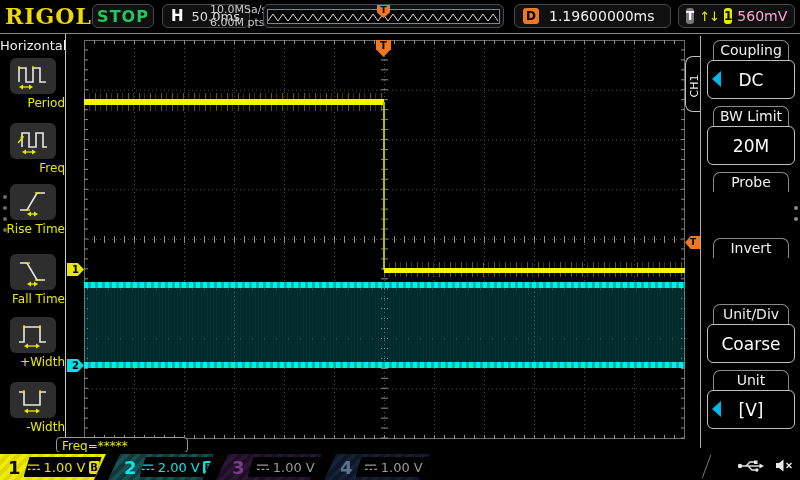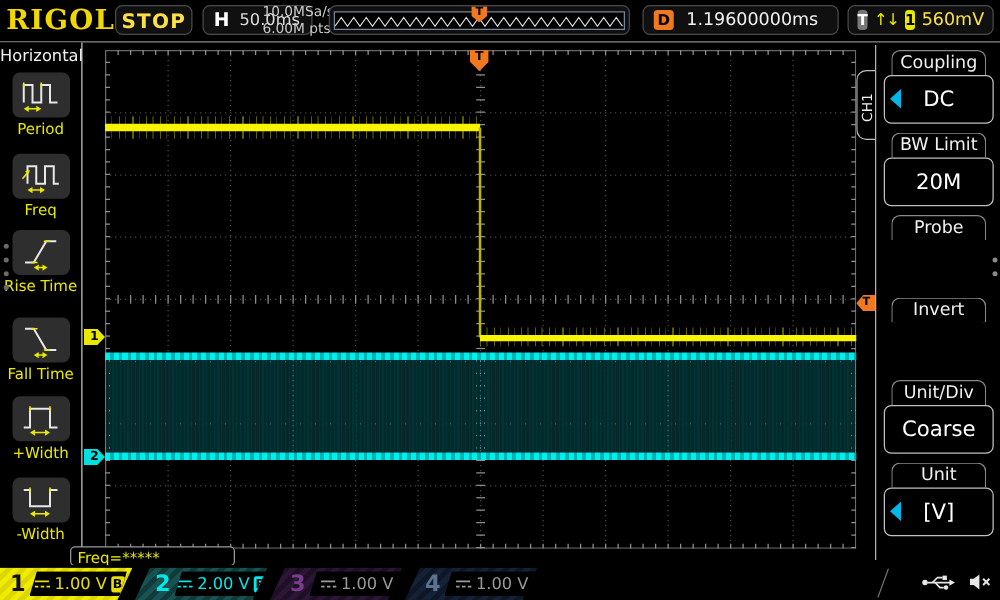--- a/index.html
+++ b/index.html
@@ -5,47 +5,47 @@
   html,body{margin:0;padding:0;background:#000;}
   #screen{position:relative;width:800px;height:480px;background:#000;overflow:hidden;
           font-family:"DejaVu Sans",sans-serif;color:#e8e8e8;}
   
   #topbar{position:absolute;left:0;top:0;width:800px;height:33px;background:#000;
           border-bottom:1px solid #8a8a8a;}
   #logo{position:absolute;left:5px;top:3px;font-family:"DejaVu Serif",serif;font-weight:bold;
         font-size:22px;color:#f0d800;letter-spacing:1px;}
   .tb-box{position:absolute;top:4px;height:24px;background:#101010;border:1px solid #4a4a4a;
           border-radius:6px;display:flex;align-items:center;box-sizing:border-box;}
-  #stop-btn{left:92px;width:62px;justify-content:center;color:#fde047;font-weight:bold;
+  #stop-btn{left:92px;width:62px;justify-content:center;color:#22c55e;font-weight:bold;
             font-size:16px;letter-spacing:1px;cursor:pointer;padding:0;}
   #hbox{left:162px;width:88px;padding:0 8px;gap:8px;}
   #hbox .hl{font-weight:bold;font-size:15px;color:#fff;}
   #hbox .hv{font-size:13px;color:#ddd;}
   #srate{position:absolute;left:210px;top:3px;font-size:11px;line-height:13px;color:#ccc;}
   #hpos{left:263px;width:241px;padding:0;}
   #hpos .inner{position:absolute;left:3px;right:3px;top:4px;bottom:3px;border:1px solid #76879a;
                background:#000;}
   #hpos-t{position:absolute;left:113px;top:0px;width:13px;height:13px;background:#f07820;
           clip-path:polygon(0 0,100% 0,100% 58%,50% 100%,0 58%);color:#000;font-size:9px;
           font-weight:bold;text-align:center;line-height:10px;}
   #dbox{left:514px;width:157px;padding:0 8px;gap:10px;}
   .badge{display:inline-block;width:16px;height:16px;border-radius:3px;text-align:center;
          line-height:16px;font-size:12px;font-weight:bold;}
   .badge.or{background:#f07820;color:#000;}
   .badge.gr{background:#787878;color:#fff;}
   .badge.yl{background:#e8e800;color:#000;}
   #dbox .dv{font-size:14px;color:#f0f0f0;}
   #tbox{left:678px;width:117px;padding:0 7px;gap:5px;}
   #tbox .arrows{color:#e8e800;font-size:13px;letter-spacing:-1px;}
-  #tbox .tv{font-size:14px;color:#fde047;}
+  #tbox .tv{font-size:14px;color:#f9a8d4;}
   
   #leftmenu{position:absolute;left:0;top:34px;width:65px;height:412px;border-right:1px solid #c8c8c8;
             background:#000;}
   #lm-title{text-align:center;color:#f0f0f0;font-size:13px;padding-top:4px;}
-  .lm-item{position:absolute;left:0;width:65px;text-align:center;}
+  .lm-item{position:absolute;left:0;width:65px;text-align:right;}
   .lm-btn{margin:0 auto;width:46px;height:36px;background:#2e2e2e;border-radius:6px;
           display:flex;align-items:center;justify-content:center;cursor:pointer;}
   .lm-label{color:#e8e800;font-size:12px;margin-top:2px;}
   .wv{fill:none;stroke:#e8e8e8;stroke-width:1.6;}
   .ar{stroke:#e8e800;stroke-width:1.3;fill:none;}
   .arf{fill:#e8e800;stroke:none;}
   .pgdot{position:absolute;left:3px;width:4px;height:4px;border-radius:50%;background:#6a6a6a;}
   
   #grat{position:absolute;left:84px;top:40px;width:601px;height:399px;}
   #grid{position:absolute;left:0;top:0;}

